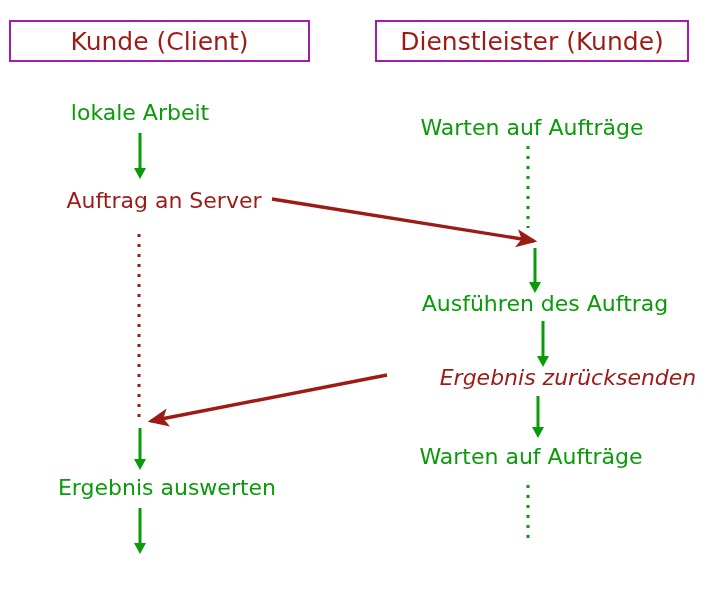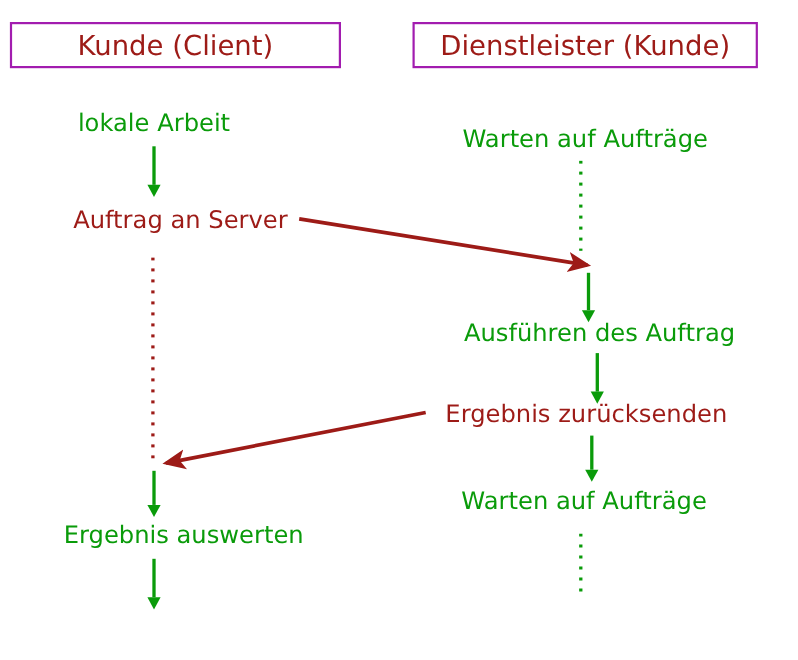--- a/index.html
+++ b/index.html
@@ -144,21 +144,21 @@
     <div class="head"></div>
   </div>
 
   <div class="step green" style="left:545px; top:304px;">Ausführen des Auftrag</div>
 
   <div class="v-arrow" style="left:543px; top:321px; width:14px; height:46px;">
     <div class="shaft" style="height:35px;"></div>
     <div class="head"></div>
   </div>
 
-  <div class="step red" style="left:533px; top:378px;">Ergebnis zurücksenden</div>
+  <div class="step red" style="left:568px; top:378px;font-style:italic;">Ergebnis zurücksenden</div>
 
   <div class="v-arrow" style="left:538px; top:396px; width:14px; height:42px;">
     <div class="shaft" style="height:31px;"></div>
     <div class="head"></div>
   </div>
 
   <div class="step green" style="left:531px; top:457px;">Warten auf Aufträge</div>
 
   <div class="lifeline green" style="left:528px; top:485px; height:57px;"></div>
 

